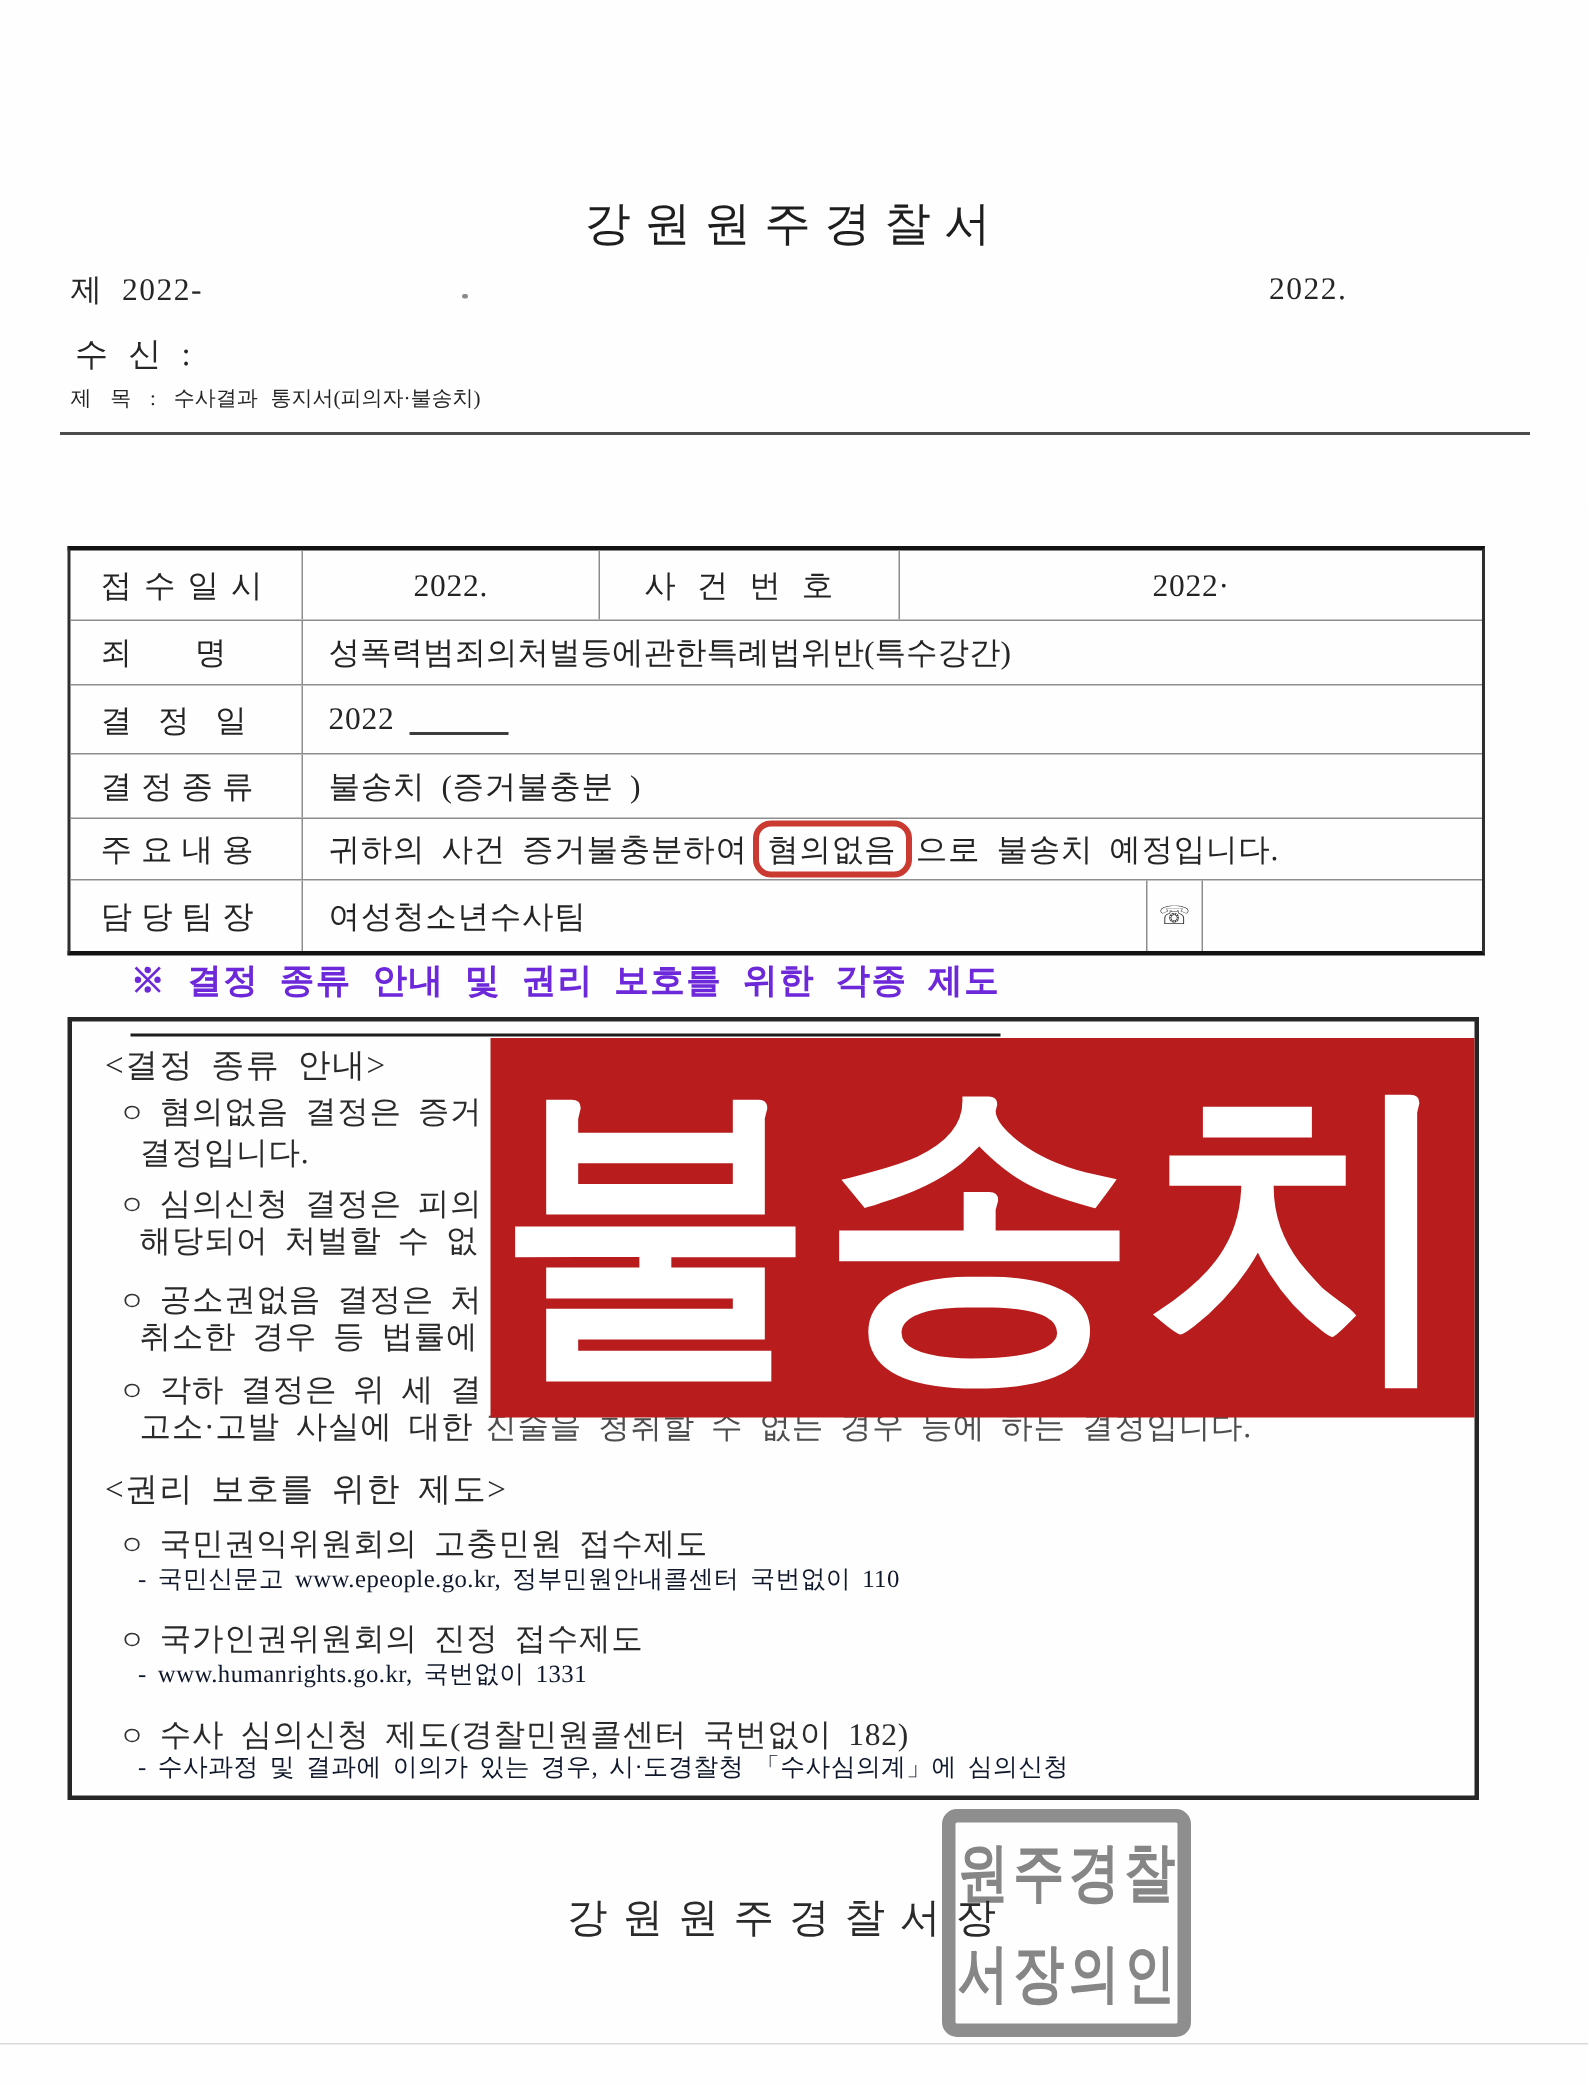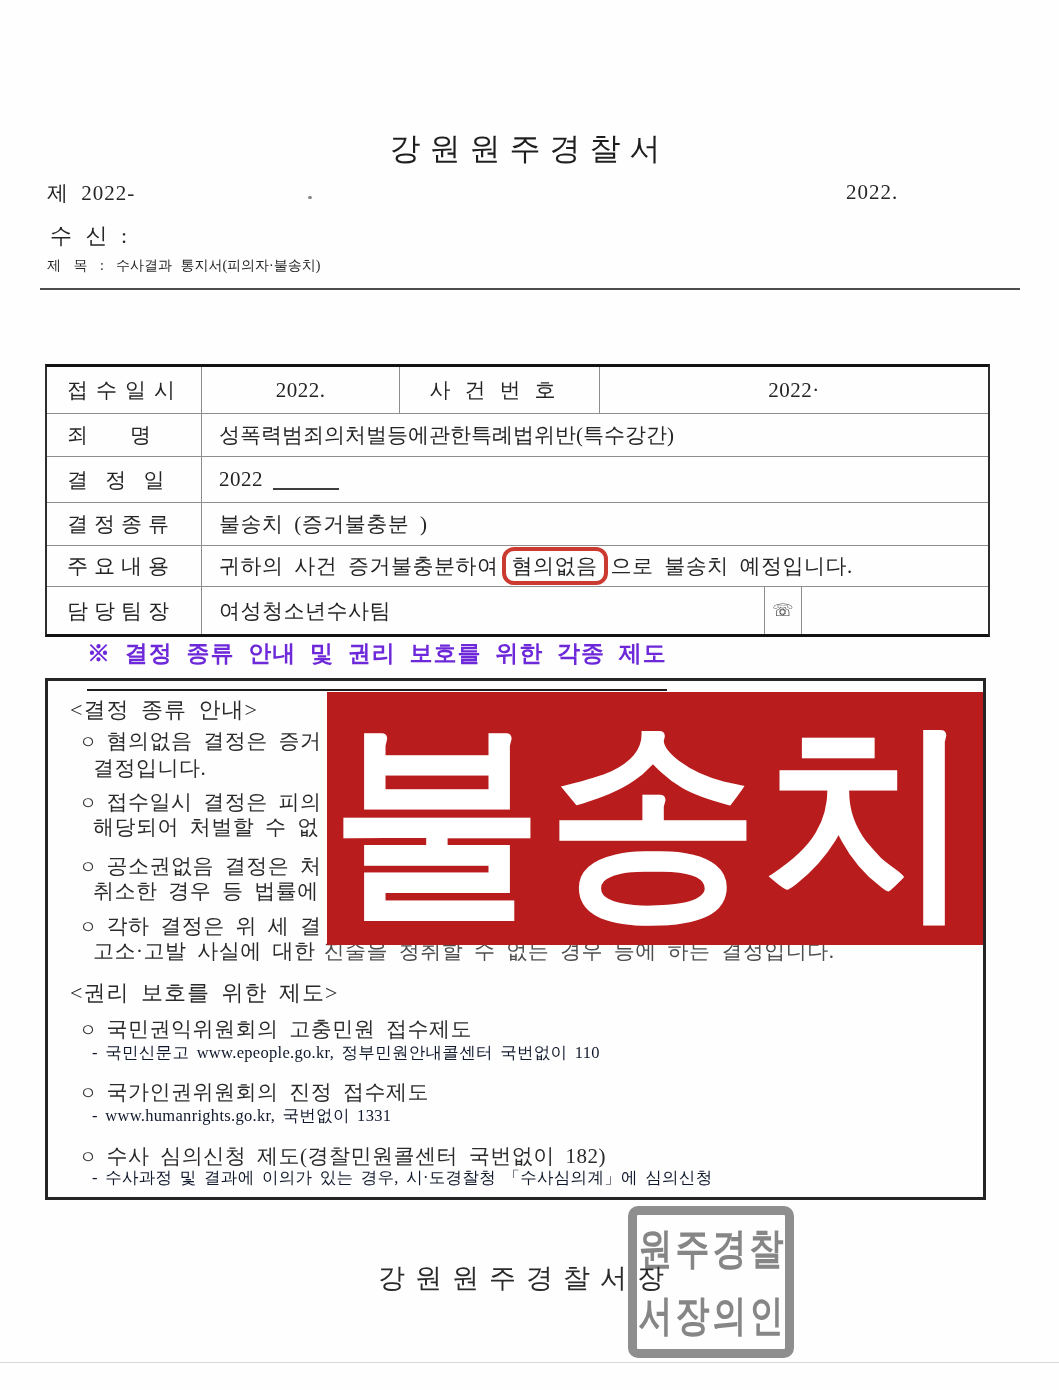--- a/index.html
+++ b/index.html
@@ -138,21 +138,21 @@
 
   <div class="abs info-box">
     <div class="bx bx-sec" style="left:22px;top:14px;">&lt;결정 종류 안내&gt;</div>
 
     <div class="bx" style="left:31px;top:46px;">
       <span class="marker">ㅇ</span><span>혐의없음 결정은 증거</span>
     </div>
     <div class="bx" style="left:45px;top:73px;">결정입니다.</div>
 
     <div class="bx" style="left:31px;top:107px;">
-      <span class="marker">ㅇ</span><span>접수일시 결정은 피의</span>
+      <span class="marker">ㅇ</span><span>심의신청 결정은 피의</span>
     </div>
     <div class="bx" style="left:45px;top:132px;">해당되어 처벌할 수 없</div>
 
     <div class="bx" style="left:31px;top:171px;">
       <span class="marker">ㅇ</span><span>공소권없음 결정은 처</span>
     </div>
     <div class="bx" style="left:45px;top:196px;">취소한 경우 등 법률에</div>
 
     <div class="bx" style="left:31px;top:231px;">
       <span class="marker">ㅇ</span><span>각하 결정은 위 세 결</span>

